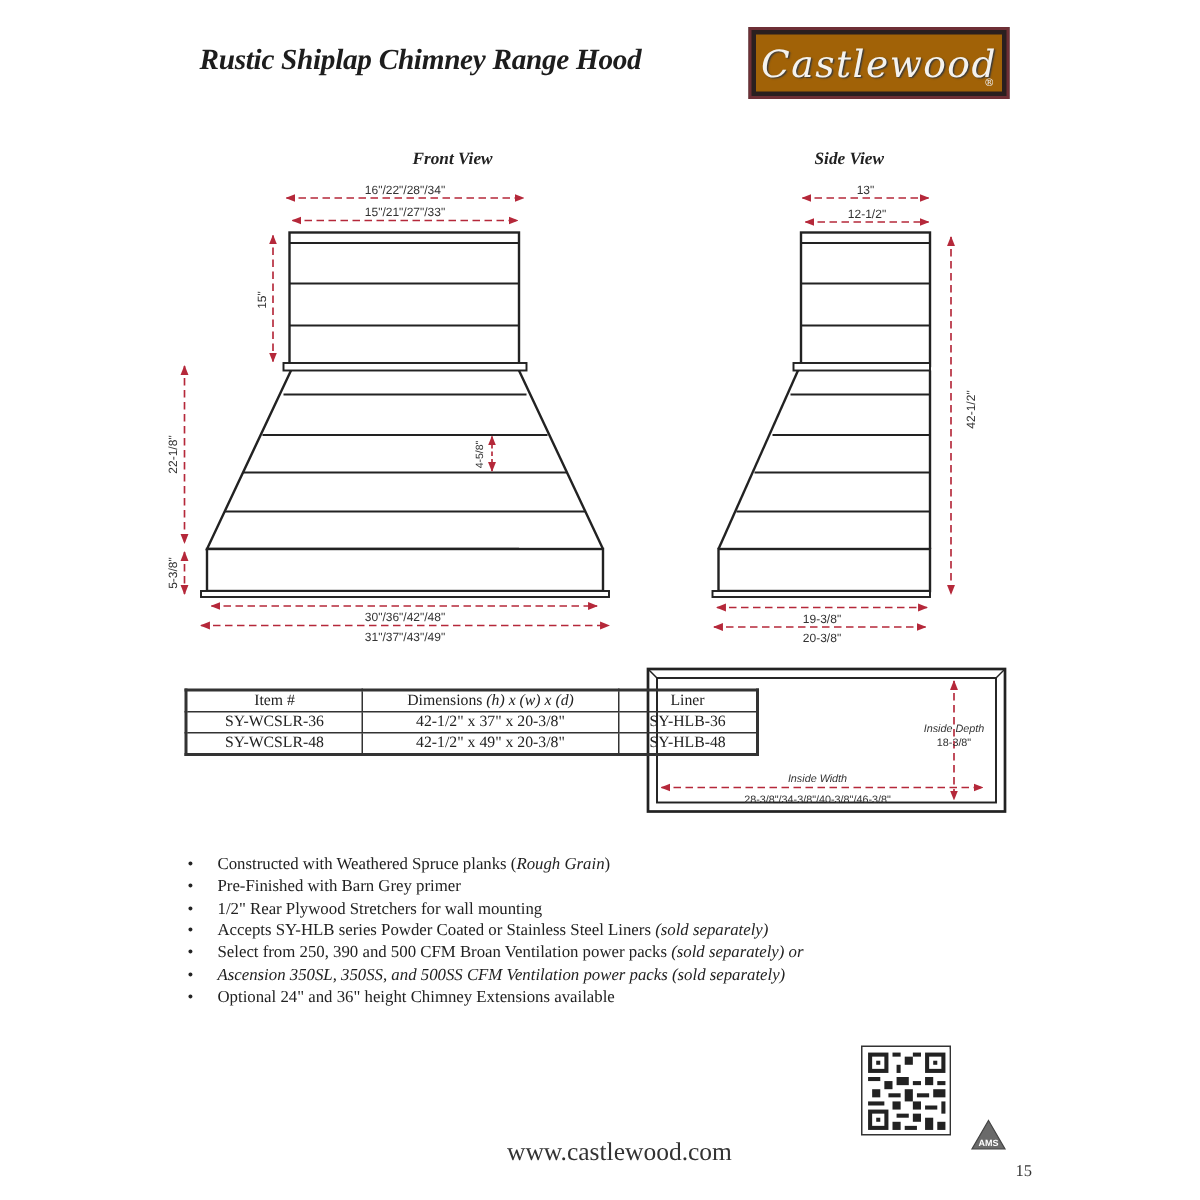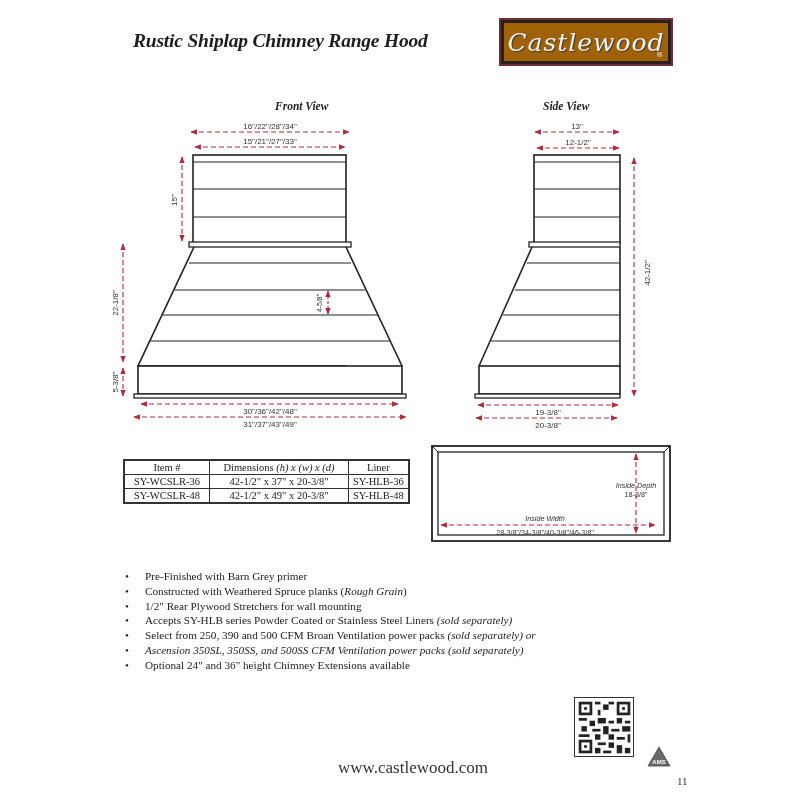--- a/index.html
+++ b/index.html
@@ -11,21 +11,21 @@
     .logo { left: 499px; top: 18px; width: 176px; width: 174px; height: 48px; background: #2a1f1f;
             border: 2px solid #6e2f35; box-sizing: border-box; padding: 3px; }
     .logo-inner { width: 100%; height: 100%; background: #a16207; display: flex; align-items: center; justify-content: center;
                   font-family: "DejaVu Serif", serif; font-style: italic; color: #f4f2ee; font-size: 25px;
                   text-shadow: 1px 1px 1px #3a3a3a; letter-spacing: 1px; position: relative; text-align: center; }
     .logo-reg { position: absolute; right: 4px; bottom: 2px; font-size: 7px; font-style: normal; text-shadow: none; color: #eee; }
     .view-title { font-size: 11.5px; font-weight: bold; font-style: italic; color: #222; }
     svg text { font-family: "Liberation Sans", "DejaVu Sans", sans-serif; }
     table.spec { position: absolute; left: 123px; top: 459px; border-collapse: collapse;
                  font-family: "Liberation Serif", "DejaVu Serif", serif; font-size: 10.5px; color: #222; }
-    table.spec th, table.spec td { border: 1px solid #333; padding: 0 4px; height: 13px; line-height: 13px; text-align: center; white-space: nowrap; }
+    table.spec th, table.spec td { border: 1px solid #333; padding: 0 20px; height: 13px; line-height: 13px; text-align: center; white-space: nowrap; }
     table.spec th { font-weight: normal; }
     table.spec { border: 2px solid #333; }
     .bullets { position: absolute; left: 125px; top: 569px; margin: 0; padding: 0; list-style: none;
                font-family: "Liberation Serif", "DejaVu Serif", serif; font-size: 11.2px; color: #222; }
     .bullets li { height: 14.8px; line-height: 14.8px; white-space: nowrap; }
     .bullets li .dot { display: inline-block; width: 20px; }
     .it { font-style: italic; }
     .footer-url { left: 338px; top: 758px; font-size: 17px; color: #333; }
     .page-num { left: 677px; top: 775px; font-size: 11px; color: #333; }
     .qr { left: 574px; top: 697px; width: 60px; height: 60px; border: 1.5px solid #333; background: #fff; box-sizing: border-box; }
@@ -157,22 +157,22 @@
     </tr>
     <tr>
       <td>SY-WCSLR-48</td>
       <td>42-1/2" x 49" x 20-3/8"</td>
       <td>SY-HLB-48</td>
     </tr>
   </tbody>
 </table>
 
 <ul class="bullets">
+  <li><span class="dot">•</span><span>Constructed with Weathered Spruce planks (</span><span class="it">Rough Grain</span><span>)</span></li>
   <li><span class="dot">•</span><span>Pre-Finished with Barn Grey primer</span><span class="it"></span><span></span></li>
-  <li><span class="dot">•</span><span>Constructed with Weathered Spruce planks (</span><span class="it">Rough Grain</span><span>)</span></li>
   <li><span class="dot">•</span><span>1/2" Rear Plywood Stretchers for wall mounting</span><span class="it"></span><span></span></li>
   <li><span class="dot">•</span><span>Accepts SY-HLB series Powder Coated or Stainless Steel Liners </span><span class="it">(sold separately)</span><span></span></li>
   <li><span class="dot">•</span><span>Select from 250, 390 and 500 CFM Broan Ventilation power packs </span><span class="it">(sold separately) or</span><span></span></li>
   <li><span class="dot">•</span><span></span><span class="it">Ascension 350SL, 350SS, and 500SS CFM Ventilation power packs (sold separately)</span><span></span></li>
   <li><span class="dot">•</span><span>Optional 24" and 36" height Chimney Extensions available</span><span class="it"></span><span></span></li>
 </ul>
 
 <div class="abs qr">
   <svg width="57" height="57" viewBox="0 0 21 21" style="display:block; margin:0.5px;">
     <rect x="0" y="0" width="21" height="21" fill="#fff"></rect>
@@ -215,13 +215,13 @@
     </g>
   </svg>
 </div>
 
 <svg class="abs" style="left:647px; top:746px;" width="24" height="22">
   <polygon points="12,1 23,20 1,20" fill="#6a6a6a" stroke="#444" stroke-width="0.8"></polygon>
   <text x="12" y="18" text-anchor="middle" font-size="6" font-weight="bold" fill="#fff">AMS</text>
 </svg>
 
 <div class="abs footer-url">www.castlewood.com</div>
-<div class="abs page-num">11</div>
+<div class="abs page-num">15</div>
 
 </body></html>

